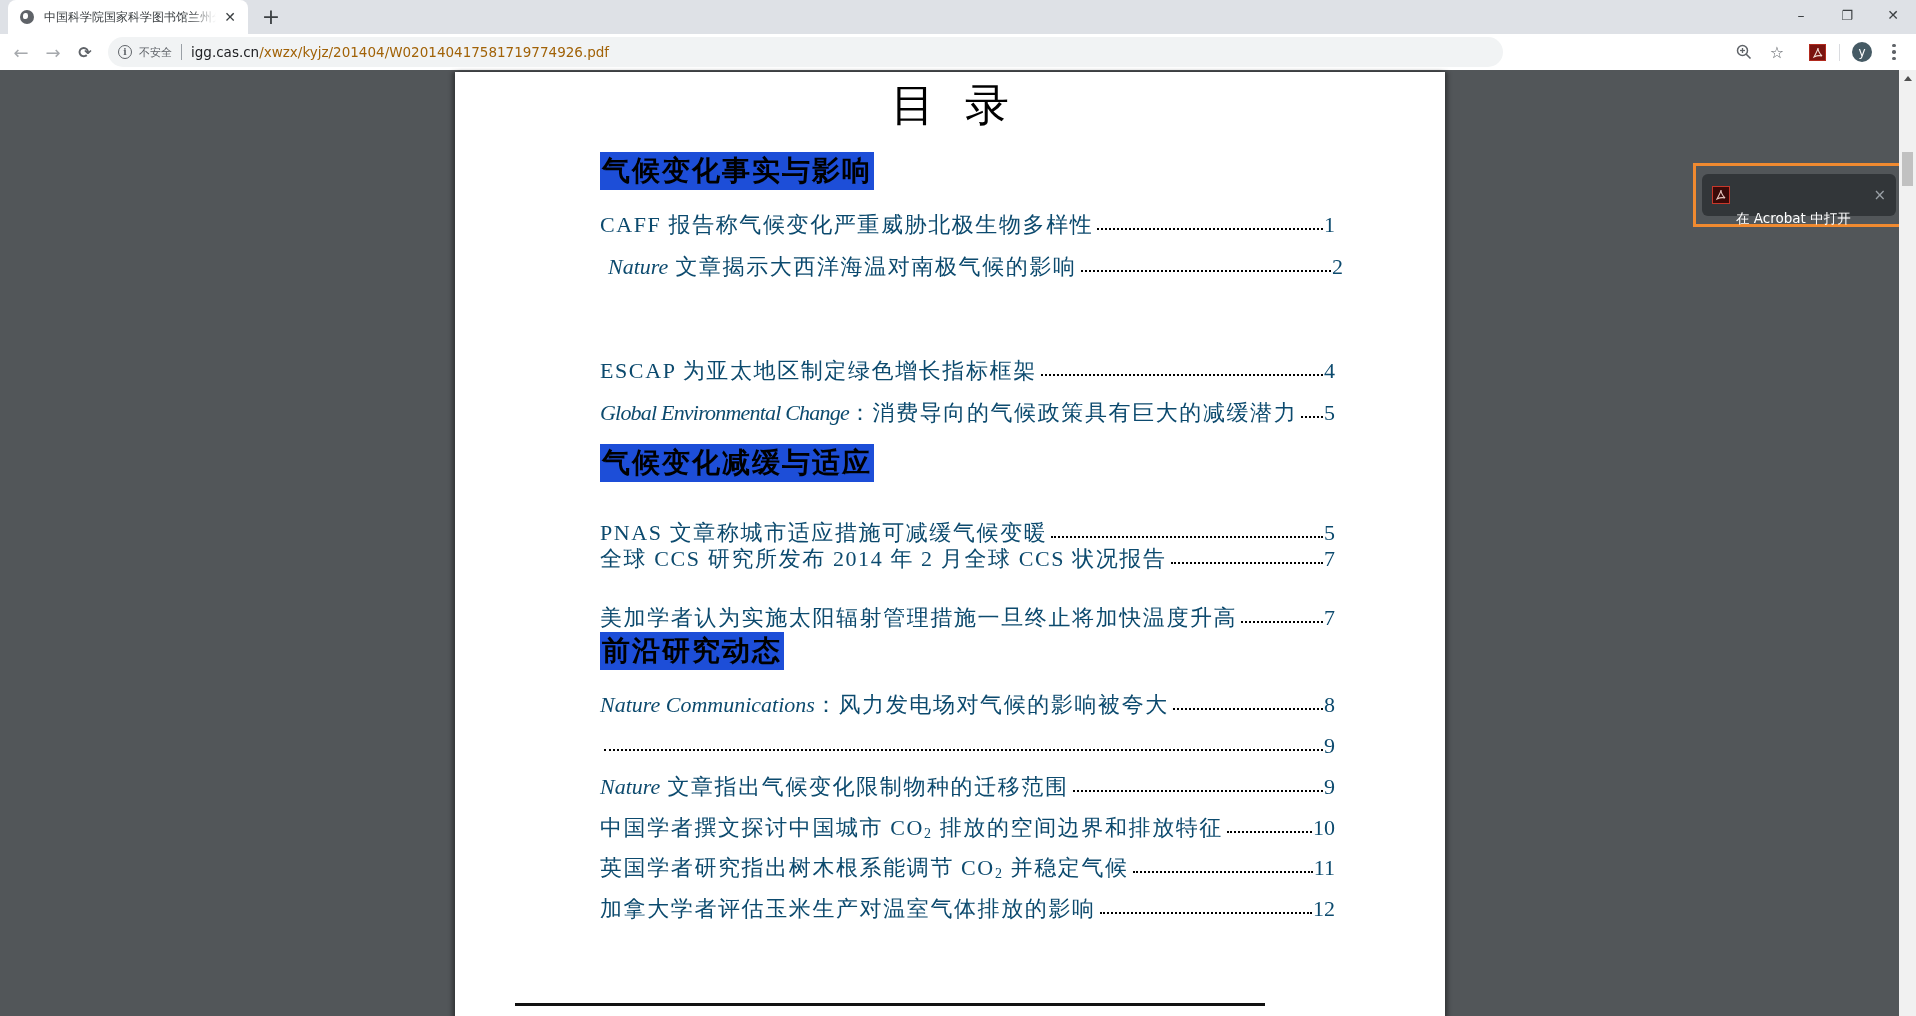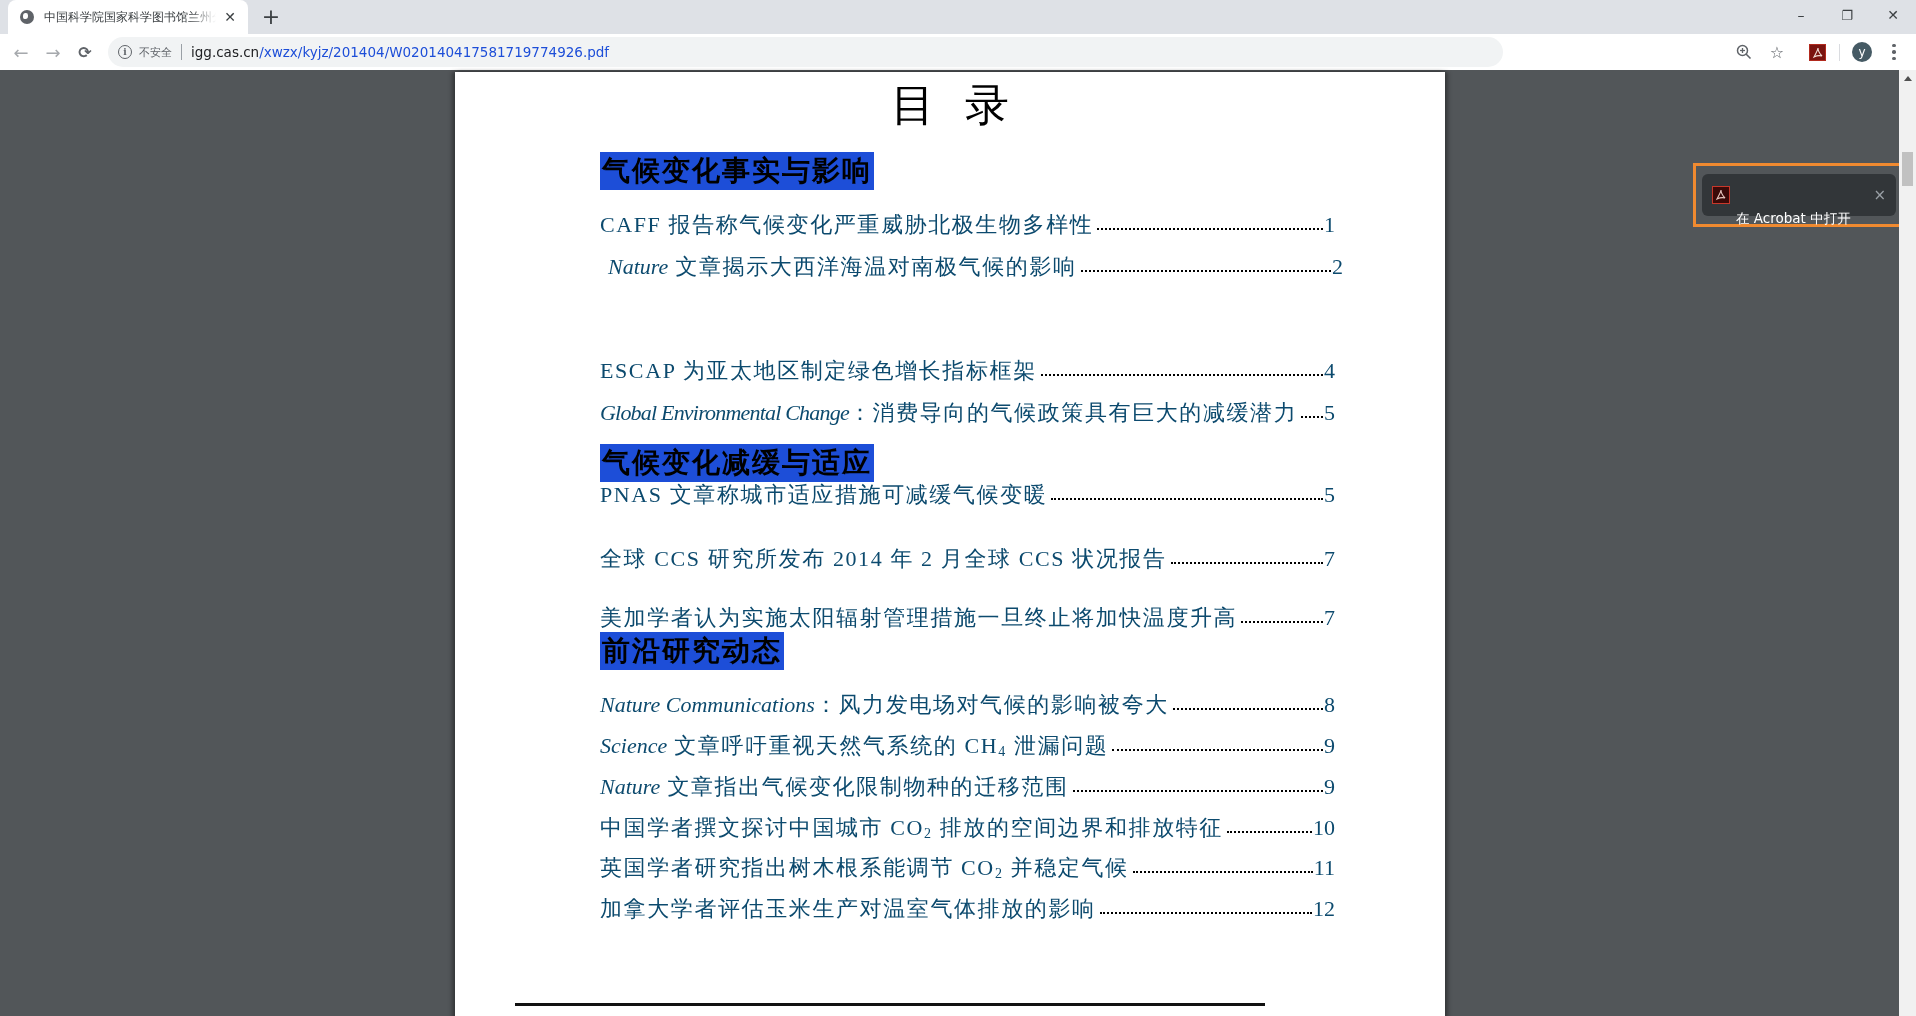--- a/index.html
+++ b/index.html
@@ -13,21 +13,21 @@
   .newtab { position: absolute; left: 258px; top: 4px; width: 26px; height: 26px; font-size: 22px; color: #3c4043; text-align: center; line-height: 26px; cursor: pointer; }
   .winctl { position: absolute; top: 0; height: 30px; width: 46px; display: flex; align-items: center; justify-content: center; color: #3c4043; font-size: 14px; cursor: pointer; }
   .toolbar { position: absolute; left: 0; top: 34px; width: 1916px; height: 36px; background: #ffffff; }
   .navbtn { position: absolute; top: 6px; width: 24px; height: 24px; display: flex; align-items: center; justify-content: center; font-size: 18px; color: #5f6368; cursor: pointer; }
   .navbtn.dim { color: #a6a9ad; }
   .omnibox { position: absolute; left: 108px; top: 3px; width: 1395px; height: 30px; background: #f1f3f4; border-radius: 15px; display: flex; align-items: center; padding-left: 10px; }
   .omnibox .info { width: 14px; height: 14px; border: 1.4px solid #5f6368; border-radius: 50%; font-size: 9px; color: #5f6368; display: flex; align-items: center; justify-content: center; font-weight: bold; margin-right: 7px; font-family: "DejaVu Serif", serif; }
   .omnibox .secure { font-size: 11px; color: #5f6368; }
   .omnibox .sep { width: 1px; height: 16px; background: #9aa0a6; margin: 0 9px; }
   .omnibox .url-host { font-size: 13.5px; color: #202124; }
-  .omnibox .url-path { font-size: 13.5px; color: #1d4ed8; }
+  .omnibox .url-path { font-size: 13.5px; color: #a16207; }
   .omnibox .zoomic, .omnibox .star { position: absolute; top: 6px; width: 18px; height: 18px; color: #5f6368; font-size: 16px; display: flex; align-items: center; justify-content: center; cursor: pointer; }
   .ext-acrobat { position: absolute; left: 1809px; top: 10px; width: 17px; height: 17px; background: #7a1410; border: 1px solid #b22a1e; display: flex; align-items: center; justify-content: center; cursor: pointer; }
   .tsep { position: absolute; left: 1839px; top: 10px; width: 1px; height: 17px; background: #dadce0; }
   .avatar { position: absolute; left: 1852px; top: 8px; width: 20px; height: 20px; border-radius: 50%; background: #455a64; color: #fff; font-size: 12px; display: flex; align-items: center; justify-content: center; cursor: pointer; }
   .menu { position: absolute; left: 1886px; top: 8px; width: 16px; height: 20px; display: flex; flex-direction: column; align-items: center; justify-content: center; gap: 3px; cursor: pointer; }
   .menu span { width: 3.5px; height: 3.5px; background: #5f6368; border-radius: 50%; }
   .viewer { position: absolute; left: 0; top: 70px; width: 1535px; height: 946px; background: #525659; }
   .page { position: absolute; left: 455px; top: 2px; width: 990px; height: 950px; background: #ffffff; box-shadow: -3px 0 4px rgba(0,0,0,0.35), 3px 0 4px rgba(0,0,0,0.35); }
   .doc-title { position: absolute; left: 0; top: 4px; width: 990px; text-align: center; font-family: "DejaVu Sans", sans-serif; font-size: 44px; color: #000; letter-spacing: 30px; padding-left: 30px; }
   .sec { position: absolute; left: 145px; height: 38px; background: #1d4ed8; font-family: "DejaVu Serif", serif; font-weight: bold; font-size: 28px; color: #000; padding: 0 2px; line-height: 38px; white-space: nowrap; letter-spacing: 2px; }
@@ -121,21 +121,21 @@
       <span class="lead"></span>
       <span class="pg">4</span>
     </div>
     <div class="entry" style="top:326px;">
       <span class="txt"><i style="letter-spacing:-0.8px;">Global Environmental Change</i><span>：消费导向的气候政策具有巨大的减缓潜力</span></span>
       <span class="lead"></span>
       <span class="pg">5</span>
     </div>
 
     <div class="sec" style="top:372px;">气候变化减缓与适应</div>
-    <div class="entry" style="top:408px;">
+    <div class="entry" style="top:446px;">
       <span class="txt">PNAS 文章称城市适应措施可减缓气候变暖</span>
       <span class="lead"></span>
       <span class="pg">5</span>
     </div>
     <div class="entry" style="top:472px;">
       <span class="txt">全球 CCS 研究所发布 2014 年 2 月全球 CCS 状况报告</span>
       <span class="lead"></span>
       <span class="pg">7</span>
     </div>
     <div class="entry" style="top:514px;margin-top:17px;">
@@ -144,21 +144,20 @@
       <span class="pg">7</span>
     </div>
 
     <div class="sec" style="top:560px;">前沿研究动态</div>
     <div class="entry" style="top:618px;">
       <span class="txt"><i>Nature Communications</i><span>：风力发电场对气候的影响被夸大</span></span>
       <span class="lead"></span>
       <span class="pg">8</span>
     </div>
     <div class="entry" style="top:659px;">
-      <span class="txt"><i>Science</i><span> 文章呼吁重视天然气系统的 CH</span><sub>4</sub><span> 泄漏问题</span></span>
       <span class="lead"></span>
       <span class="pg">9</span>
     </div>
     <div class="entry" style="top:700px;">
       <span class="txt"><i>Nature</i><span> 文章指出气候变化限制物种的迁移范围</span></span>
       <span class="lead"></span>
       <span class="pg">9</span>
     </div>
     <div class="entry" style="top:741px;">
       <span class="txt"><span>中国学者撰文探讨中国城市 CO</span><sub>2</sub><span> 排放的空间边界和排放特征</span></span>

